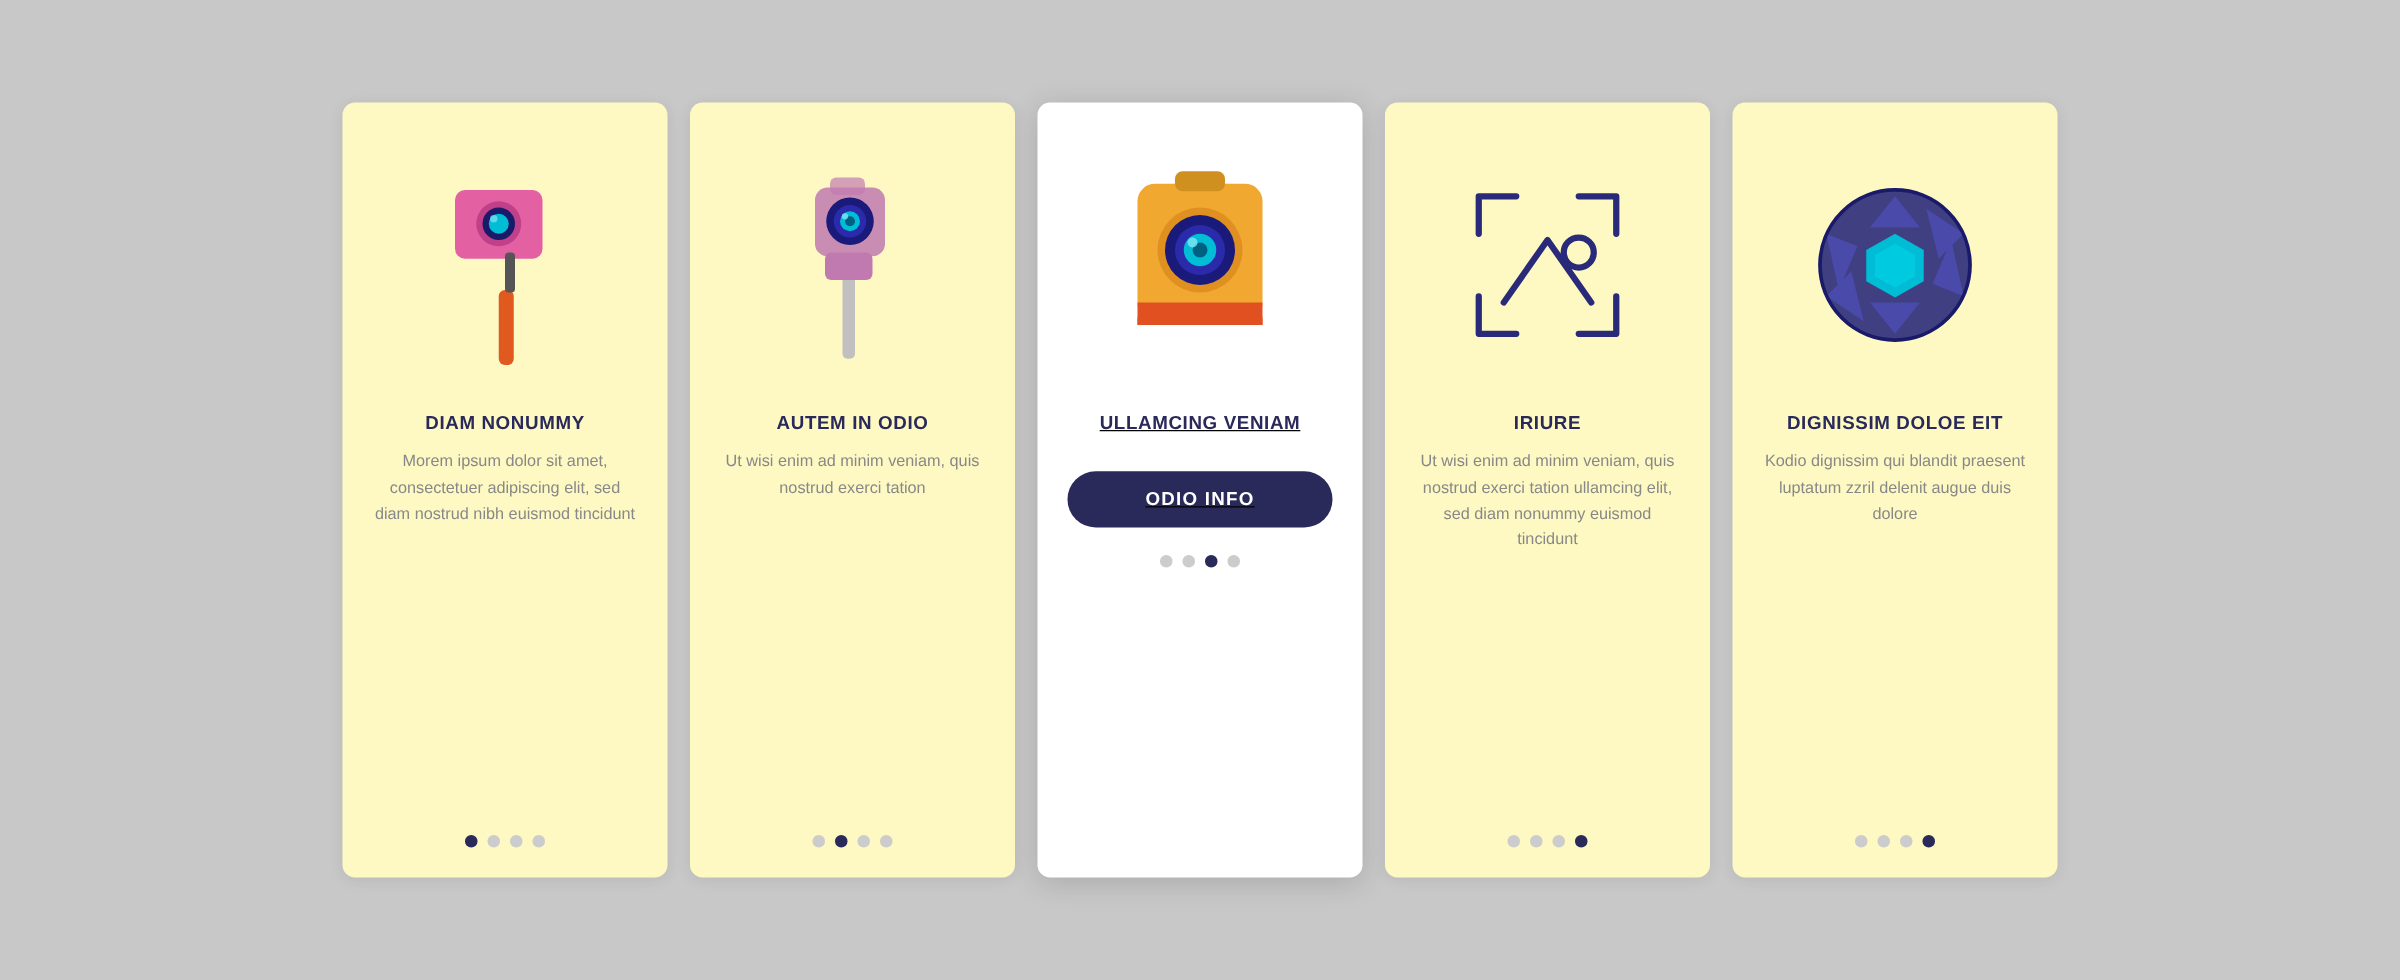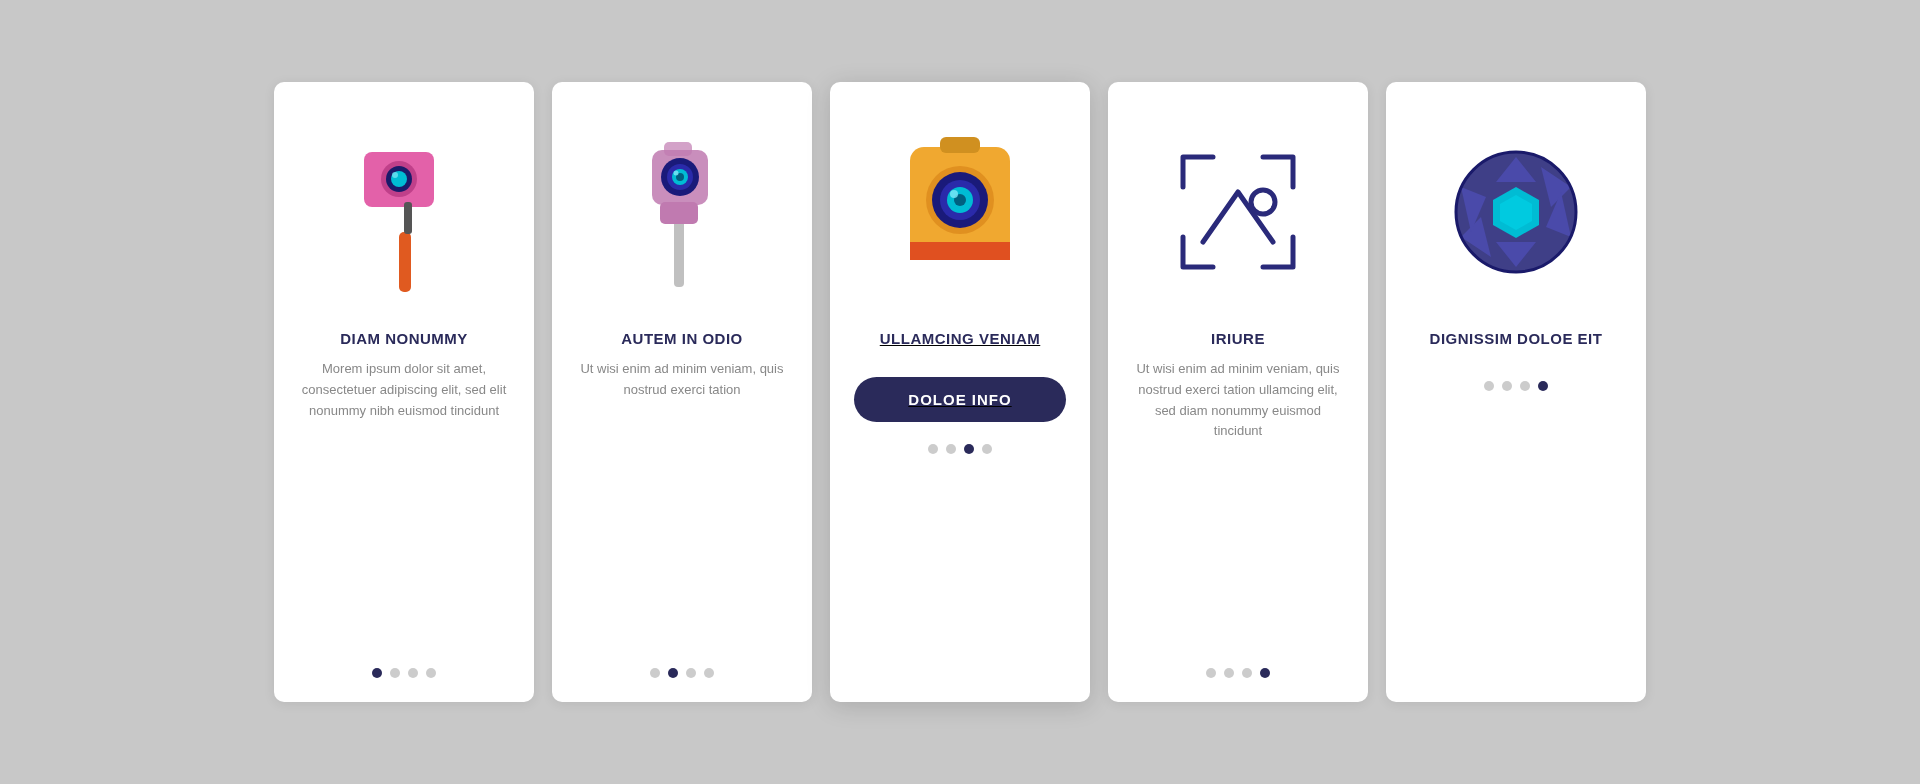--- a/index.html
+++ b/index.html
@@ -15,21 +15,21 @@
     }
 
     .cards-container {
       display: flex;
       gap: 18px;
       padding: 40px 60px;
       align-items: stretch;
     }
 
     .card {
-      background: #ffffff;
+      background: #fef9c3;
       border-radius: 10px;
       width: 260px;
       padding: 30px 24px 24px 24px;
       display: flex;
       flex-direction: column;
       align-items: center;
       box-shadow: 0 2px 12px rgba(0,0,0,0.08);
       min-height: 620px;
     }
 
@@ -121,21 +121,21 @@
         <circle cx="55" cy="57" r="13" fill="#1a1a6a"></circle>
 
         <circle cx="55" cy="57" r="8" fill="#00bcd4"></circle>
 
         <circle cx="51" cy="53" r="3" fill="#80e8f8" opacity="0.7"></circle>
 
         <rect x="60" y="80" width="8" height="32" rx="3" fill="#555"></rect>
       </svg>
     </div>
     <div class="card-title">DIAM NONUMMY</div>
-    <div class="card-text">Morem ipsum dolor sit amet, consectetuer adipiscing elit, sed elit nonummy nibh euismod tincidunt</div>
+    <div class="card-text">Morem ipsum dolor sit amet, consectetuer adipiscing elit, sed diam nostrud nibh euismod tincidunt</div>
     <div class="dots-row">
       <div class="dot active"></div>
       <div class="dot"></div>
       <div class="dot"></div>
       <div class="dot"></div>
     </div>
   </div>
 
   <div class="card">
     <div class="icon-area">
@@ -188,21 +188,21 @@
         <circle cx="70" cy="83" r="20" fill="#2a2aaa"></circle>
 
         <circle cx="70" cy="83" r="13" fill="#00bcd4"></circle>
 
         <circle cx="70" cy="83" r="6" fill="#006080"></circle>
 
         <circle cx="64" cy="77" r="4" fill="#80e8f8" opacity="0.8"></circle>
       </svg>
     </div>
     <div class="card-title">ULLAMCING VENIAM</div>
-    <button class="more-info-btn">DOLOE INFO</button>
+    <button class="more-info-btn">ODIO INFO</button>
     <div class="dots-row">
       <div class="dot"></div>
       <div class="dot"></div>
       <div class="dot active"></div>
       <div class="dot"></div>
     </div>
   </div>
 
   <div class="card">
     <div class="icon-area">
@@ -242,20 +242,21 @@
         <polygon points="20,50 45,60 30,95" fill="#4a4aaa"></polygon>
 
         <polygon points="75,50 98,63 98,88 75,101 52,88 52,63" fill="#00bcd4"></polygon>
 
         <polygon points="75,58 91,67 91,84 75,93 59,84 59,67" fill="#00d4e8" opacity="0.6"></polygon>
 
         <circle cx="75" cy="75" r="60" fill="none" stroke="#1a1a6a" stroke-width="3"></circle>
       </svg>
     </div>
     <div class="card-title">DIGNISSIM DOLOE EIT</div>
+    <div class="card-text">Kodio dignissim qui blandit praesent luptatum zzril delenit augue duis dolore</div>
     <div class="dots-row">
       <div class="dot"></div>
       <div class="dot"></div>
       <div class="dot"></div>
       <div class="dot active"></div>
     </div>
   </div>
 
 </div>
 

